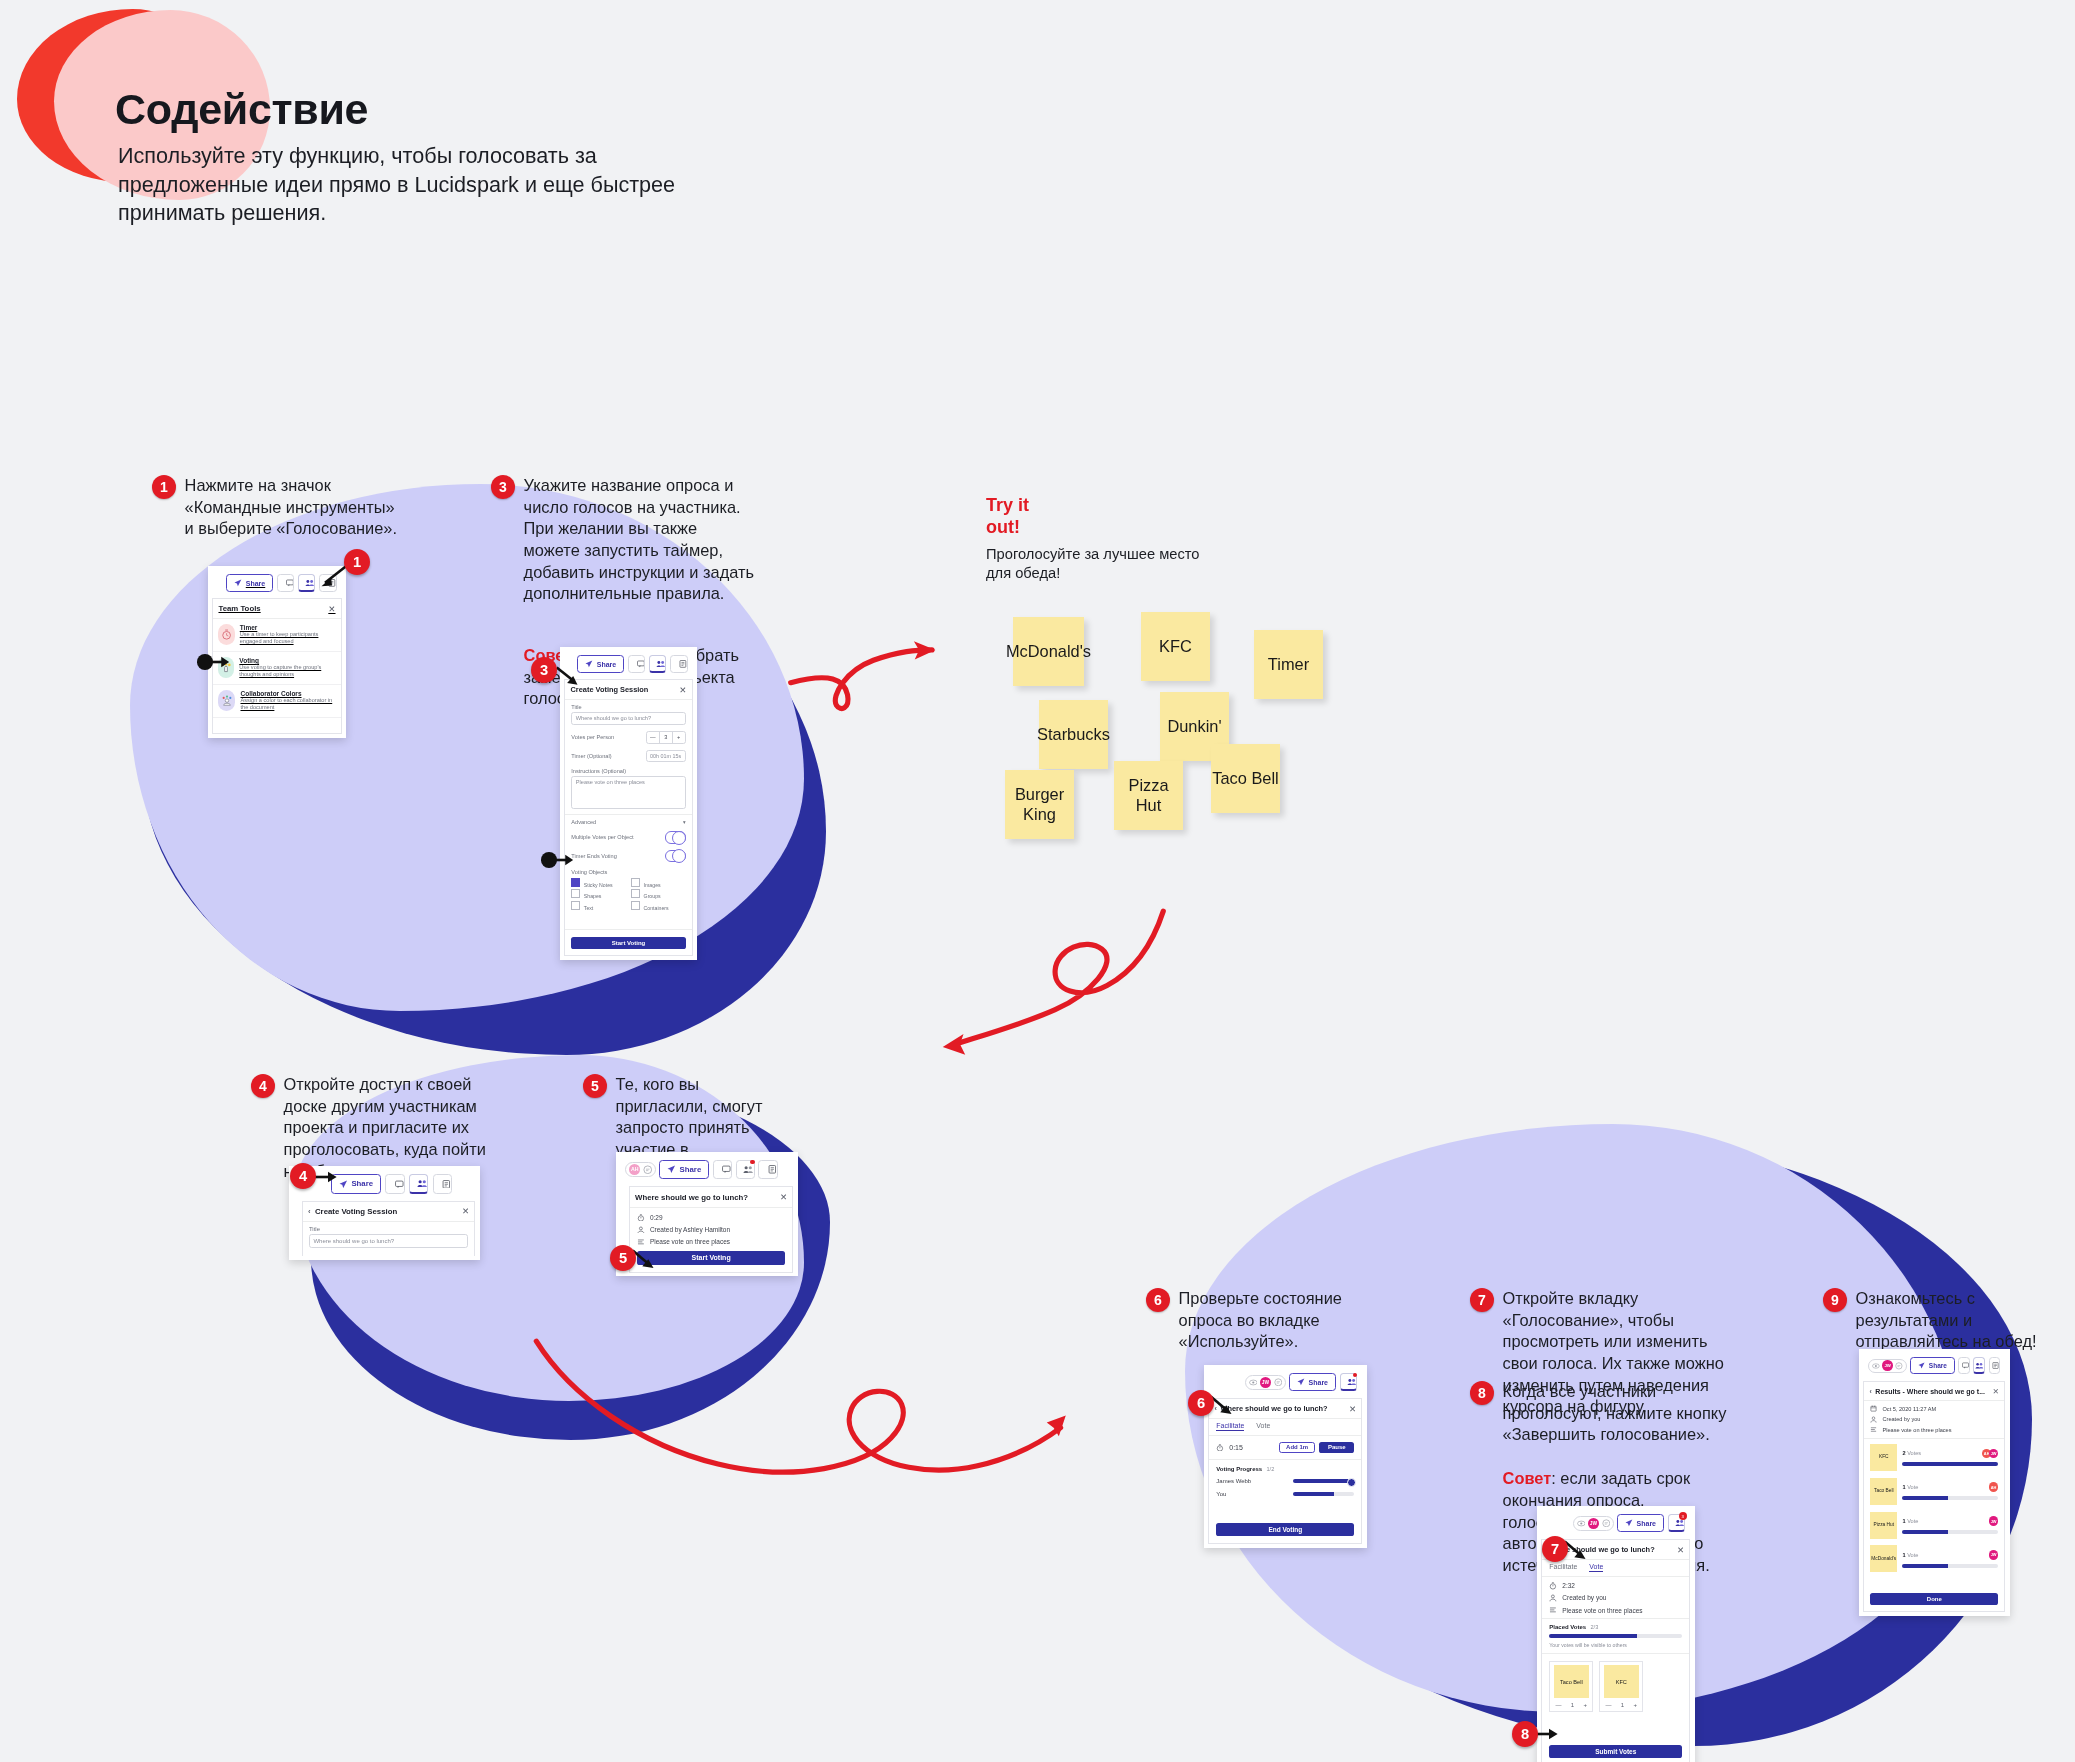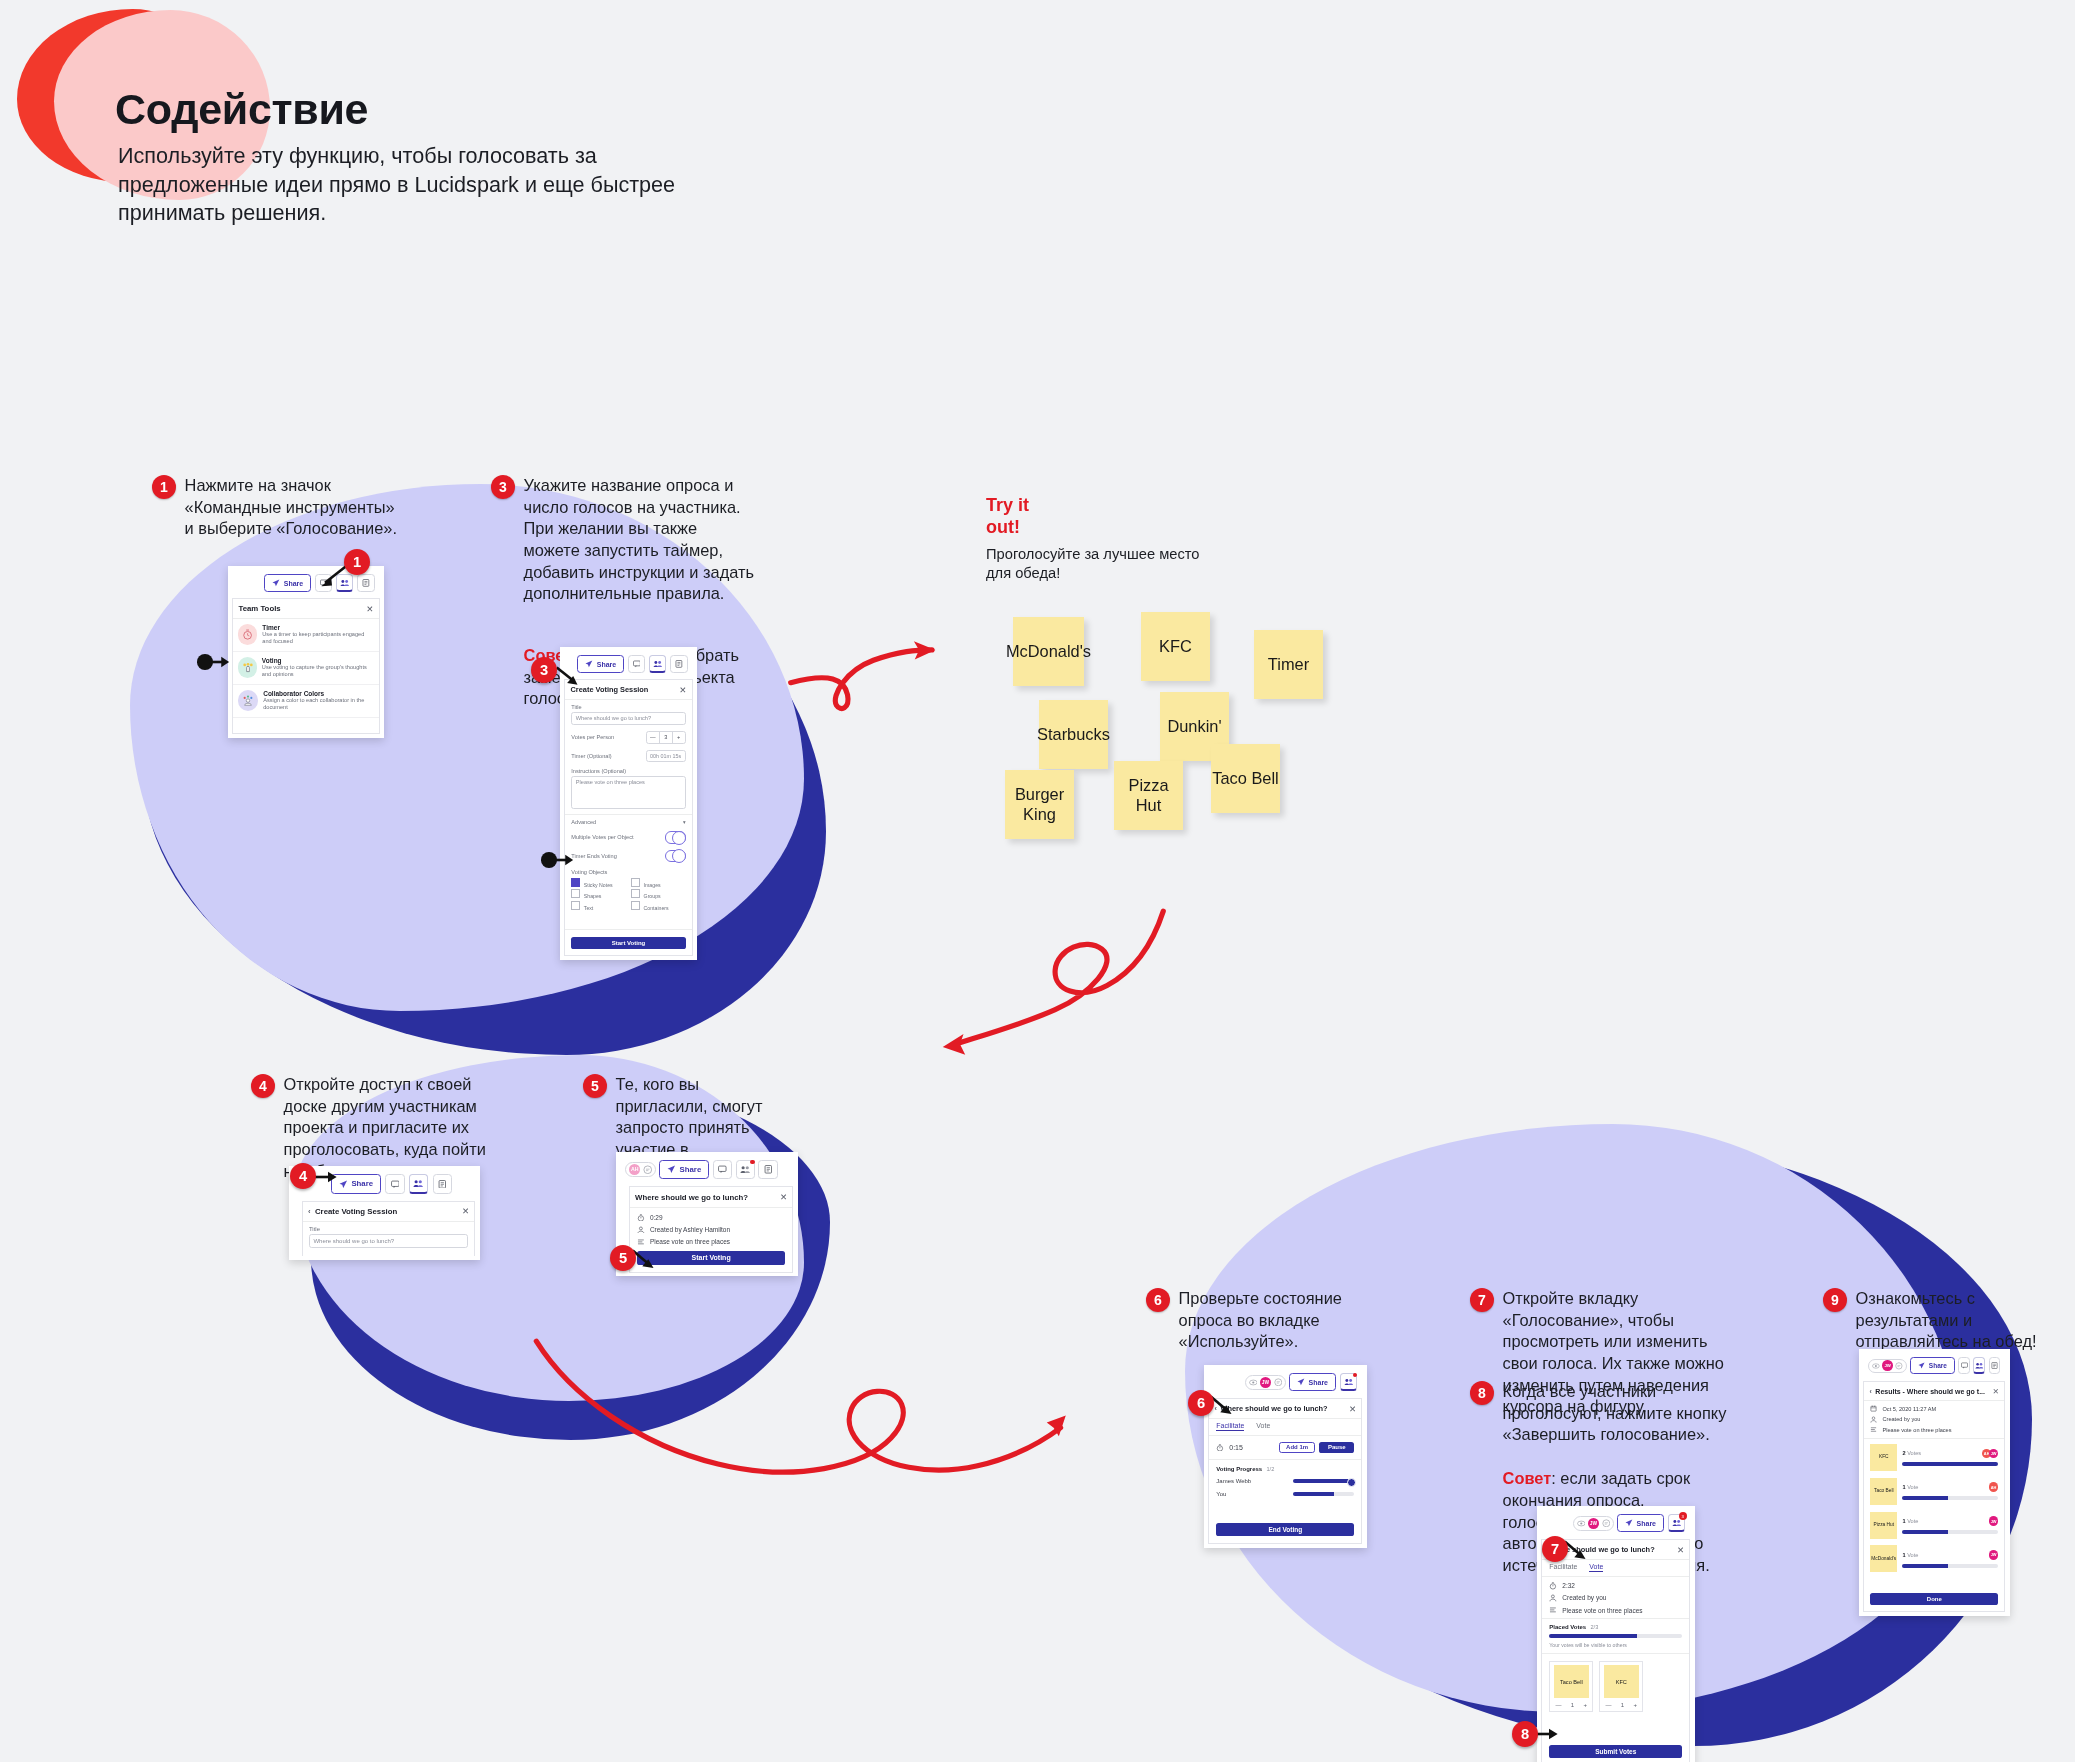--- a/index.html
+++ b/index.html
@@ -54,21 +54,21 @@
   #tryout-title{left:986px;top:495px;font-size:18px;font-weight:bold;color:#e21b24;line-height:1.2;width:69px;}
   #tryout-sub{left:986px;top:545px;width:233px;font-size:14.7px;line-height:1.3;color:#1c1e24;}
   .sticky{background:#fae9a0;box-shadow:3.5px 4.3px 6px rgba(0,0,0,.13);
      display:flex;align-items:center;justify-content:center;text-align:center;
      font-size:16.4px;color:#1a1a1a;line-height:1.18;}
 
   
   .shot{background:#fff;box-shadow:0 2.6px 8.6px rgba(0,0,0,.16);}
   .toolbar{display:flex;align-items:center;gap:4.3px;background:#fff;padding:4.3px 5.2px;}
   .tb-btn{border:0.9px solid #d6d8e0;border-radius:3.5px;background:#fff;
-     display:flex;align-items:center;justify-content:center;position:relative;}
+     display:flex;align-items:center;justify-content:flex-end;position:relative;}
   .tb-share{border:1.2px solid #4f45c4;color:#3b32a8;font-weight:bold;gap:3.5px;padding:0 7px;}
   .tb-active{border-color:#c9cbe3;border-bottom:2.6px solid #3b32a8;}
   .pnl{border:0.9px solid #e3e4ea;background:#fff;}
   .pnl-head{display:flex;align-items:center;justify-content:space-between;
      padding:5.2px 7px;border-bottom:0.9px solid #eceded;font-weight:bold;color:#20222b;}
   .row{display:flex;align-items:center;}
   .inp{border:0.9px solid #d5d7de;border-radius:2.6px;color:#8b8e99;background:#fff;}
   .btn-primary{background:#2b2f9e;color:#fff;text-align:center;font-weight:bold;border-radius:2.6px;}
   .stepper{display:flex;border:0.9px solid #d5d7de;border-radius:2.6px;overflow:hidden;color:#4a4d58;}
   .stepper>div{display:flex;align-items:center;justify-content:center;}
@@ -115,21 +115,21 @@
   <svg class="abs" style="left:519px;top:1336px;" width="571" height="199" viewBox="0 0 660 230">
     <path d="M20 6 C60 70 140 126 230 148 C320 170 400 150 430 118 C458 88 440 62 414 64 C386 66 370 96 392 122 C418 152 476 162 530 150 C570 141 602 124 626 106" fill="none" stroke="#e21b24" stroke-width="6" stroke-linecap="round"></path>
     <path d="M610 100 L632 92 L624 116 L618 106 Z" fill="#e21b24"></path>
   </svg>
 
   <div class="abs row" style="left:152px;top:475px;gap:8.6px;align-items:flex-start;">
     <div class="badge">1</div>
     <div class="step-txt" style="width:216px;">Нажмите на значок «Командные инструменты» и выберите «Голосование».</div>
   </div>
 
-  <div class="abs" style="left:228px;top:566px;width:156px;">
+  <div class="abs" style="left:208px;top:566px;width:138px;text-decoration:underline;">
     <div class="shot" style="padding:3.5px 4.3px;">
       <div class="toolbar" style="justify-content:flex-end;gap:3.5px;">
         <div class="tb-btn tb-share" style="height:15.6px;font-size:7px;">
           <svg width="7.8" height="7.8" viewBox="0 0 16 16">
               <path d="M15 1 L1 7 L6 9 L8 15 Z" fill="#4f45c4"></path>
             </svg>
           <span>Share</span>
         </div>
         <div class="tb-btn" style="width:15.6px;height:15.6px;">
           <svg width="7.8" height="7.8" viewBox="0 0 16 16">

